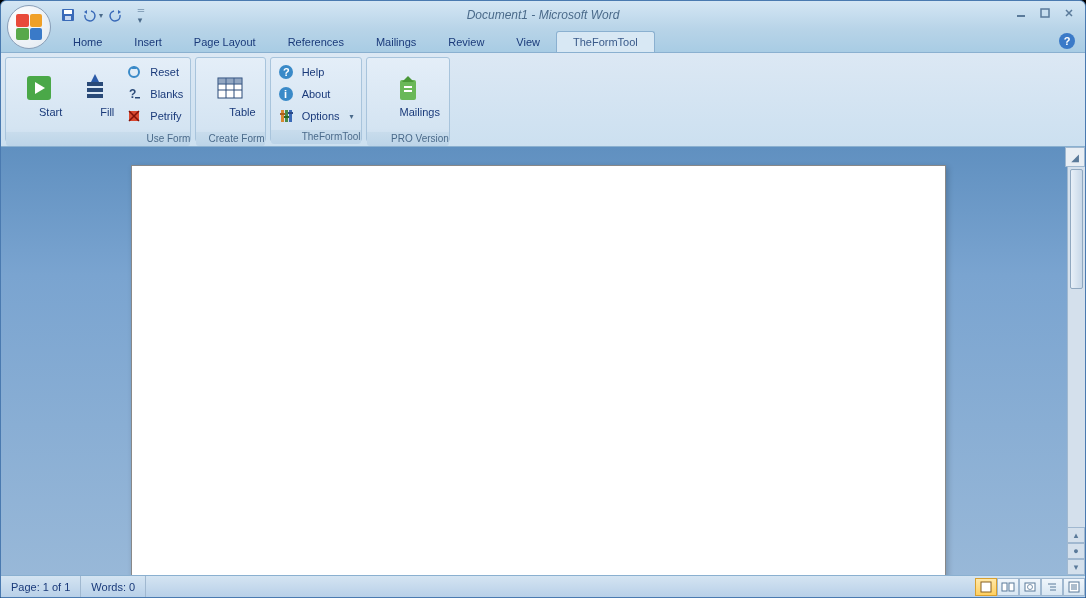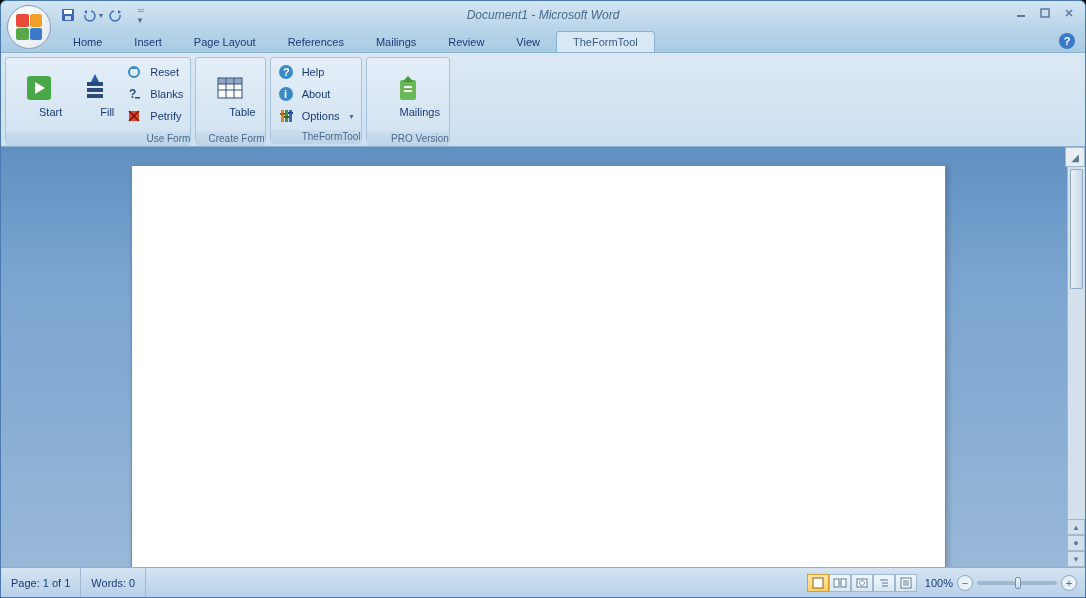--- a/index.html
+++ b/index.html
@@ -29,21 +29,21 @@
 .small-btns { display: flex; flex-direction: column; gap: 0; }
 .small-btn { display: flex; align-items: center; gap: 8px; padding: 2px 4px; cursor: pointer; border-radius: 3px; height: 22px; font-size: 11px; color: #1a3a7a; }
 .small-btn-icon { width: 16px; height: 16px; display: flex; align-items: center; justify-content: center; }
 .document-area { flex: 1; background: linear-gradient(to bottom, #6090c0 0%, #7aa4d0 30%, #98b8d8 100%); position: relative; overflow: hidden; }
 .ruler-corner { position: absolute; right: 0; top: 0; width: 20px; height: 20px; background: #e8eef4; border: 1px solid #a0b8d0; cursor: pointer; display:flex; align-items:center; justify-content:center; font-size:10px; color:#5a7a9a;}
 .page { position: absolute; left: 130px; top: 18px; width: 815px; height: 500px; background: white; border: 1px solid #888; box-shadow: 2px 2px 6px rgba(0,0,0,0.2); }
 .scrollbar-v { position: absolute; right: 0; top: 20px; bottom: 20px; width: 18px; background: #d4e0ec; border-left: 1px solid #a0b8d0; }
 .scroll-thumb { position: absolute; top: 2px; left: 2px; right: 2px; height: 120px; background: linear-gradient(to right, #e8f0f8, #c8d8e8); border: 1px solid #90a8c0; border-radius: 2px; cursor: pointer; }
 .nav-btns { position: absolute; right: 0; bottom: 0; width: 18px; }
 .nav-btn { height: 16px; background: #d4e0ec; border: 1px solid #a0b8d0; display: flex; align-items: center; justify-content: center; font-size: 9px; color: #5a7a9a; cursor: pointer; }
-.statusbar { height: 30px; background: linear-gradient(to bottom, #d4e4f2, #b8d0e8); border-top: 1px solid #8ab0d0; display: flex; align-items: center; font-size: 11px; color: #1a3a7a; }
+.statusbar { height: 22px; background: linear-gradient(to bottom, #d4e4f2, #b8d0e8); border-top: 1px solid #8ab0d0; display: flex; align-items: center; font-size: 11px; color: #1a3a7a; }
 .status-seg { padding: 0 10px; border-right: 1px solid #a0b8d0; height: 100%; display: flex; align-items: center; }
 .status-right { margin-left: auto; display: flex; align-items: center; height: 100%; }
 .view-btn { width: 22px; height: 18px; border: 1px solid #a0b8d0; display: flex; align-items: center; justify-content: center; cursor: pointer; font-size: 10px; background: linear-gradient(to bottom,#f0f6fc,#d8e6f2); }
 .view-btn.active { background: linear-gradient(to bottom, #ffe8a8,#ffd060); border-color:#d8a030;}
 .zoom { display: flex; align-items: center; gap: 4px; padding: 0 8px; }
 .zoom-btn { width: 16px; height: 16px; border: 1px solid #90a8c0; border-radius: 50%; background: #e8f0f8; display: flex; align-items: center; justify-content: center; font-size: 11px; cursor: pointer; color:#4a6a8a; }
 .zoom-slider { width: 80px; height: 4px; background: #a0b8d0; position: relative; border-radius: 2px; }
 .zoom-handle { position: absolute; left: 38px; top: -4px; width: 6px; height: 12px; background: linear-gradient(to bottom,#f0f6fc,#c8d8e8); border: 1px solid #7090b0; border-radius: 2px; cursor: pointer; }
 .dropdown-arrow { font-size: 8px; color: #4a6a8a; margin-left: 2px; }
 svg { display: block; }
@@ -306,28 +306,16 @@
           </svg>
         </div>
       <div class="view-btn">
           <svg width="14" height="12">
             <rect x="2" y="1" width="10" height="10" fill="#fff" stroke="#5a7a9a"></rect>
             <line x1="4" y1="4" x2="10" y2="4" stroke="#5a7a9a"></line>
             <line x1="4" y1="6" x2="10" y2="6" stroke="#5a7a9a"></line>
             <line x1="4" y1="8" x2="10" y2="8" stroke="#5a7a9a"></line>
           </svg>
         </div>
-      <div class="zoom">
-        <span>100%</span>
-        <div class="zoom-btn">
-            <span>−</span>
-          </div>
-        <div class="zoom-slider">
-            <div class="zoom-handle"></div>
-          </div>
-        <div class="zoom-btn">
-            <span>+</span>
-          </div>
-      </div>
     </div>
   </div>
 
 </div>
 
 </body></html>

